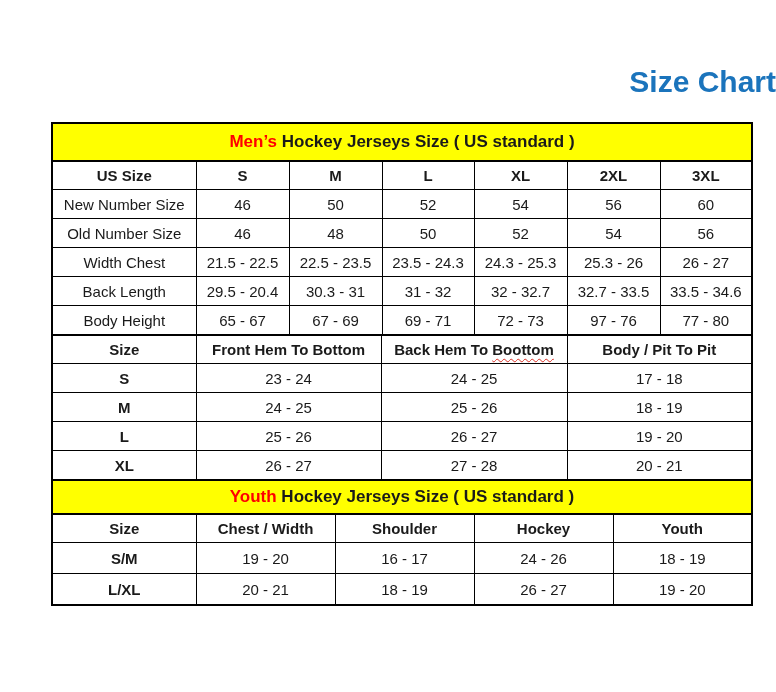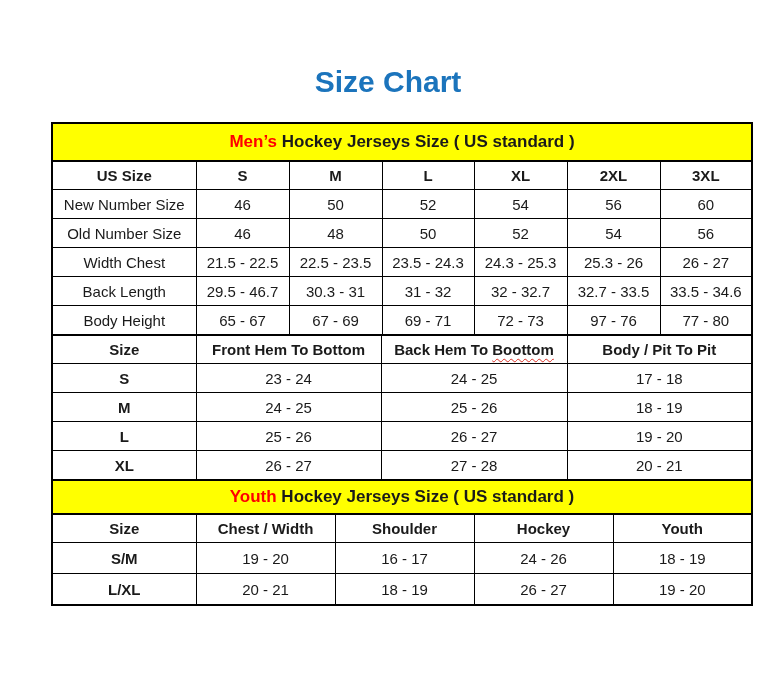--- a/index.html
+++ b/index.html
@@ -10,21 +10,21 @@
     --text-color:#1A1A1A;
     --squiggle:#D93025;
   }
   html,body{margin:0;padding:0;}
   body{
     width:776px;height:692px;background:#ffffff;overflow:hidden;
     font-family:"Liberation Sans", sans-serif;color:var(--text-color);
   }
   .page-title{
     margin:0;padding-top:62px;height:40px;line-height:40px;
-    text-align:center;font-size:30px;font-weight:bold;color:var(--title-color);
+    text-align:right;font-size:30px;font-weight:bold;color:var(--title-color);
     letter-spacing:0px;
   }
   .tables-wrap{margin:20px 0 1px 38px;width:639px;padding-left:13px;}
   table.size-table{
     border-collapse:collapse;table-layout:fixed;width:700px;
     border:2px solid var(--border-color);
   }
   table.size-table + table.size-table{margin-top:-2px;}
   table.size-table td{
     border:1px solid var(--border-color);
@@ -102,21 +102,21 @@
           <td>Width Chest</td>
           <td>21.5 - 22.5</td>
           <td>22.5 - 23.5</td>
           <td>23.5 - 24.3</td>
           <td>24.3 - 25.3</td>
           <td>25.3 - 26</td>
           <td>26 - 27</td>
         </tr>
         <tr class="datarow">
           <td>Back Length</td>
-          <td>29.5 - 46.7</td>
+          <td>29.5 - 20.4</td>
           <td>30.3 - 31</td>
           <td>31 - 32</td>
           <td>32 - 32.7</td>
           <td>32.7 - 33.5</td>
           <td>33.5 - 34.6</td>
         </tr>
         <tr class="datarow">
           <td>Body Height</td>
           <td>65 - 67</td>
           <td>67 - 69</td>

